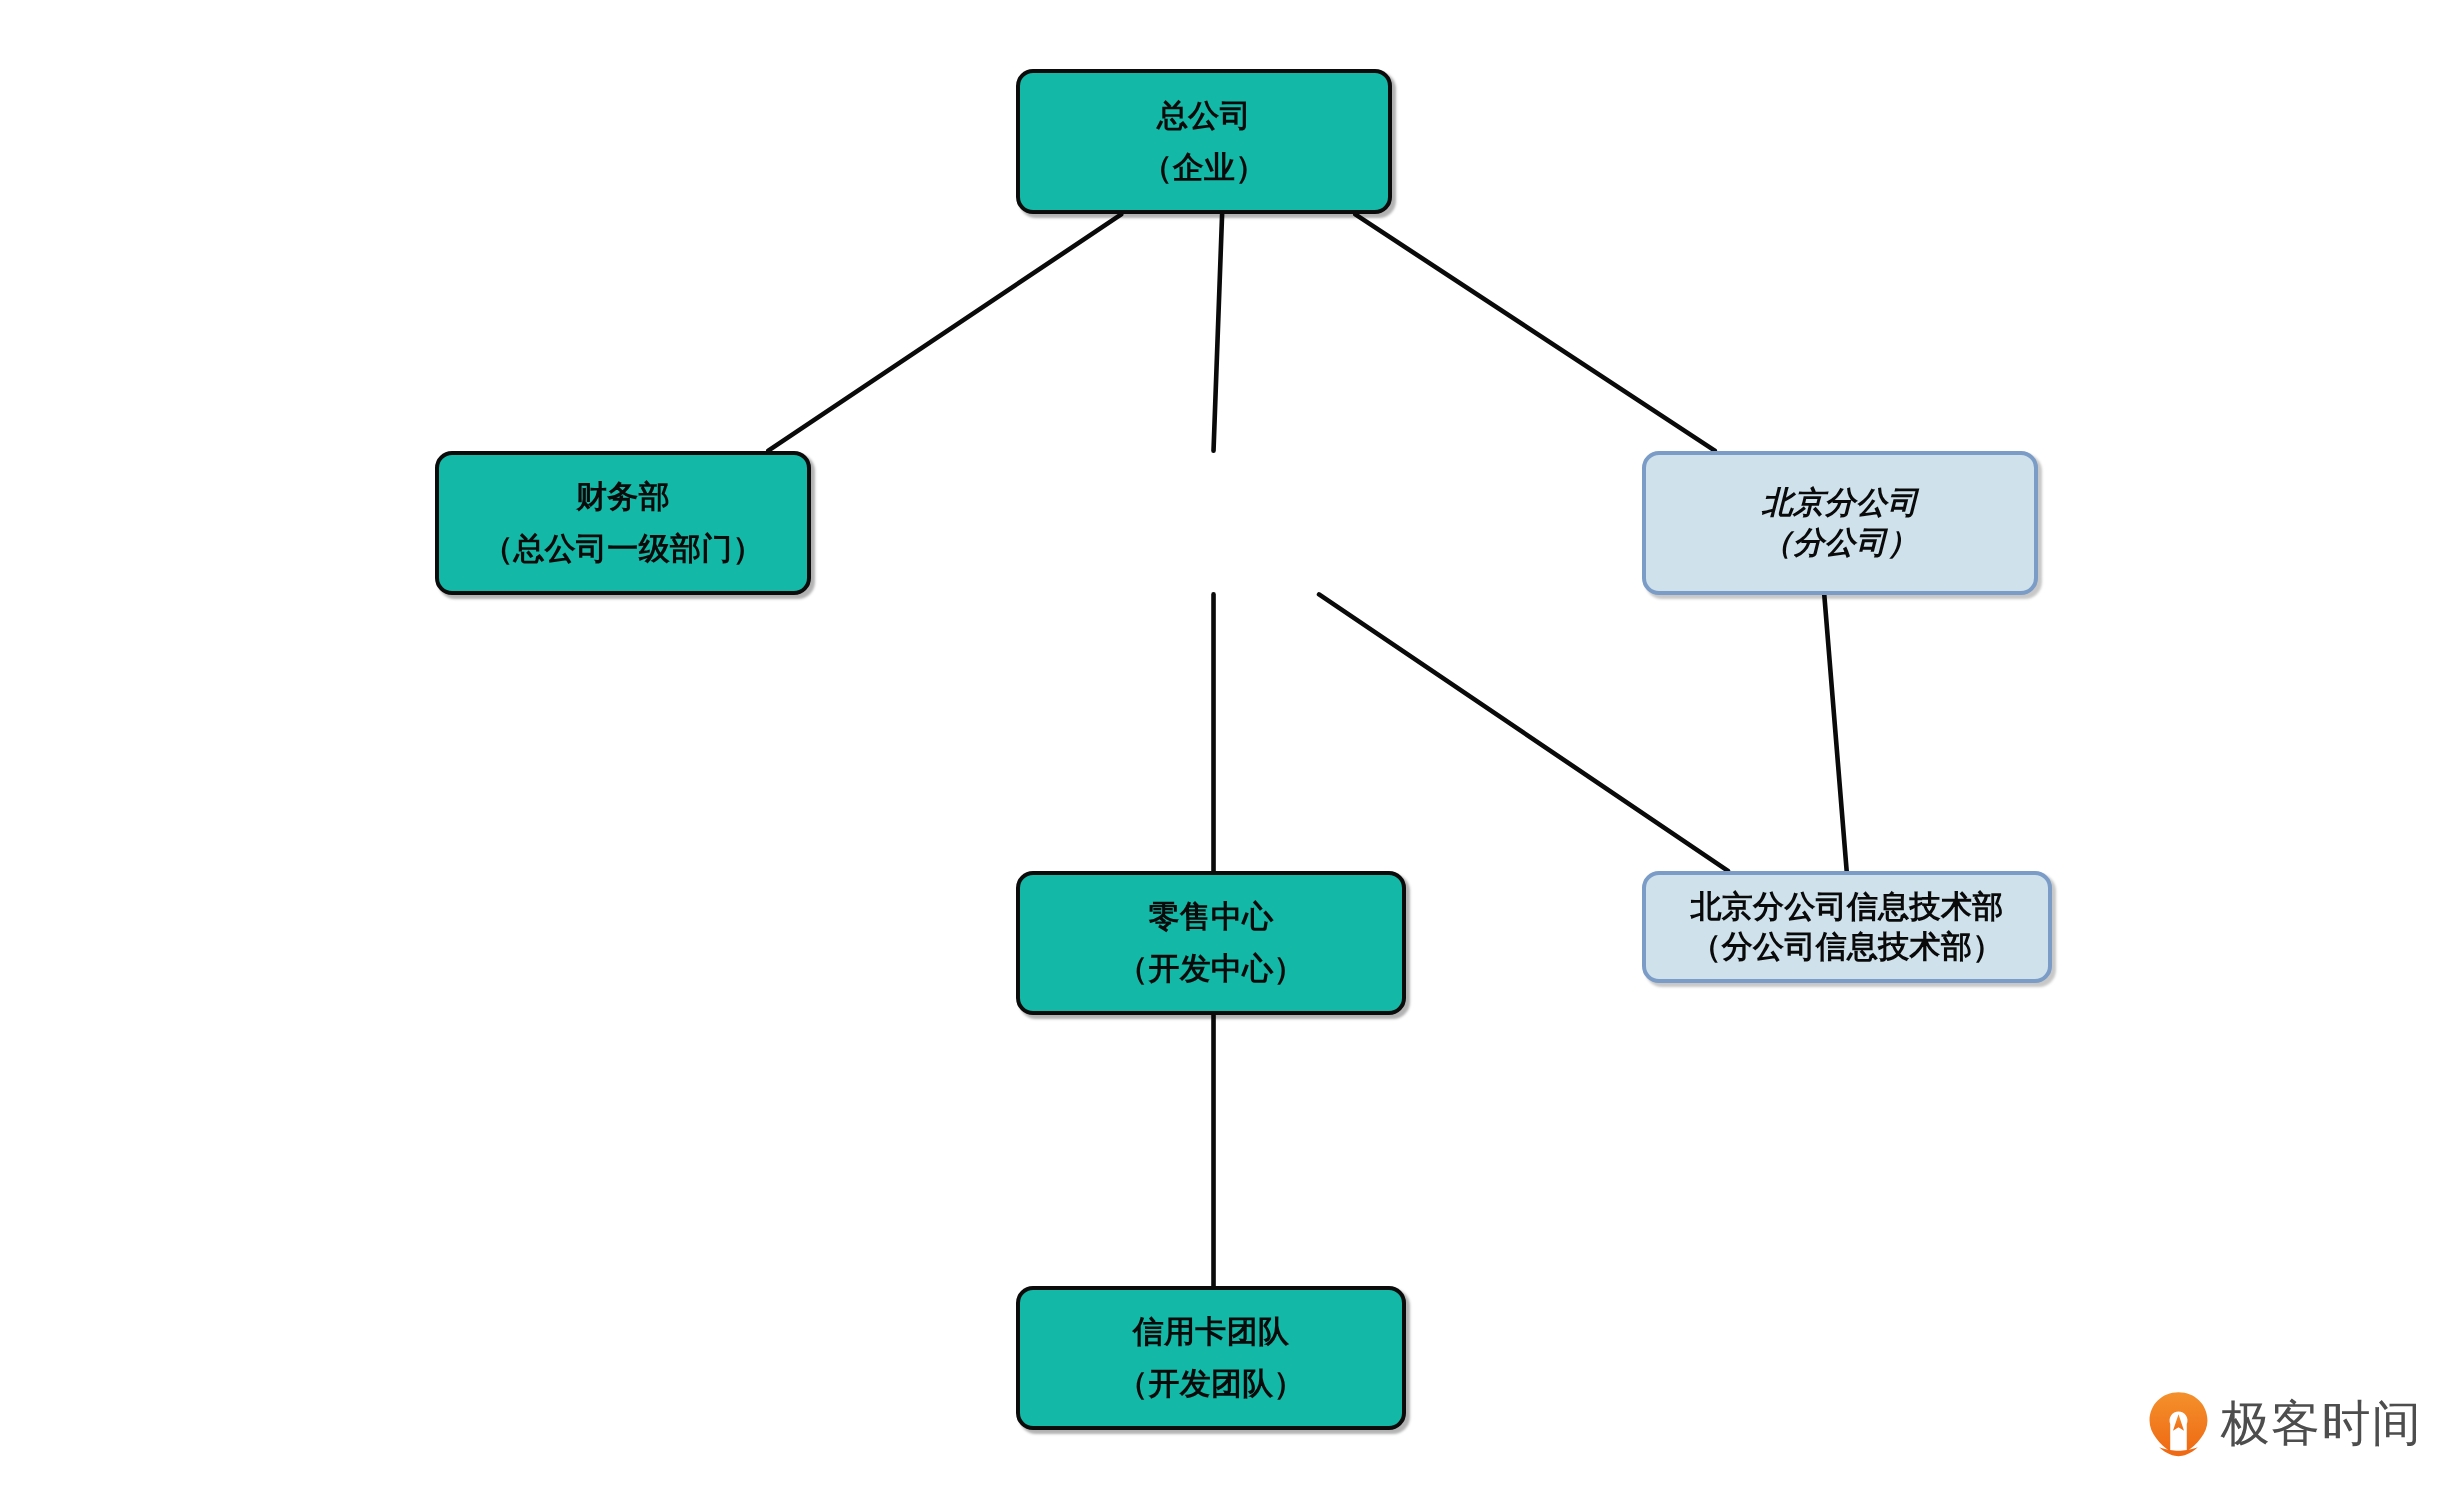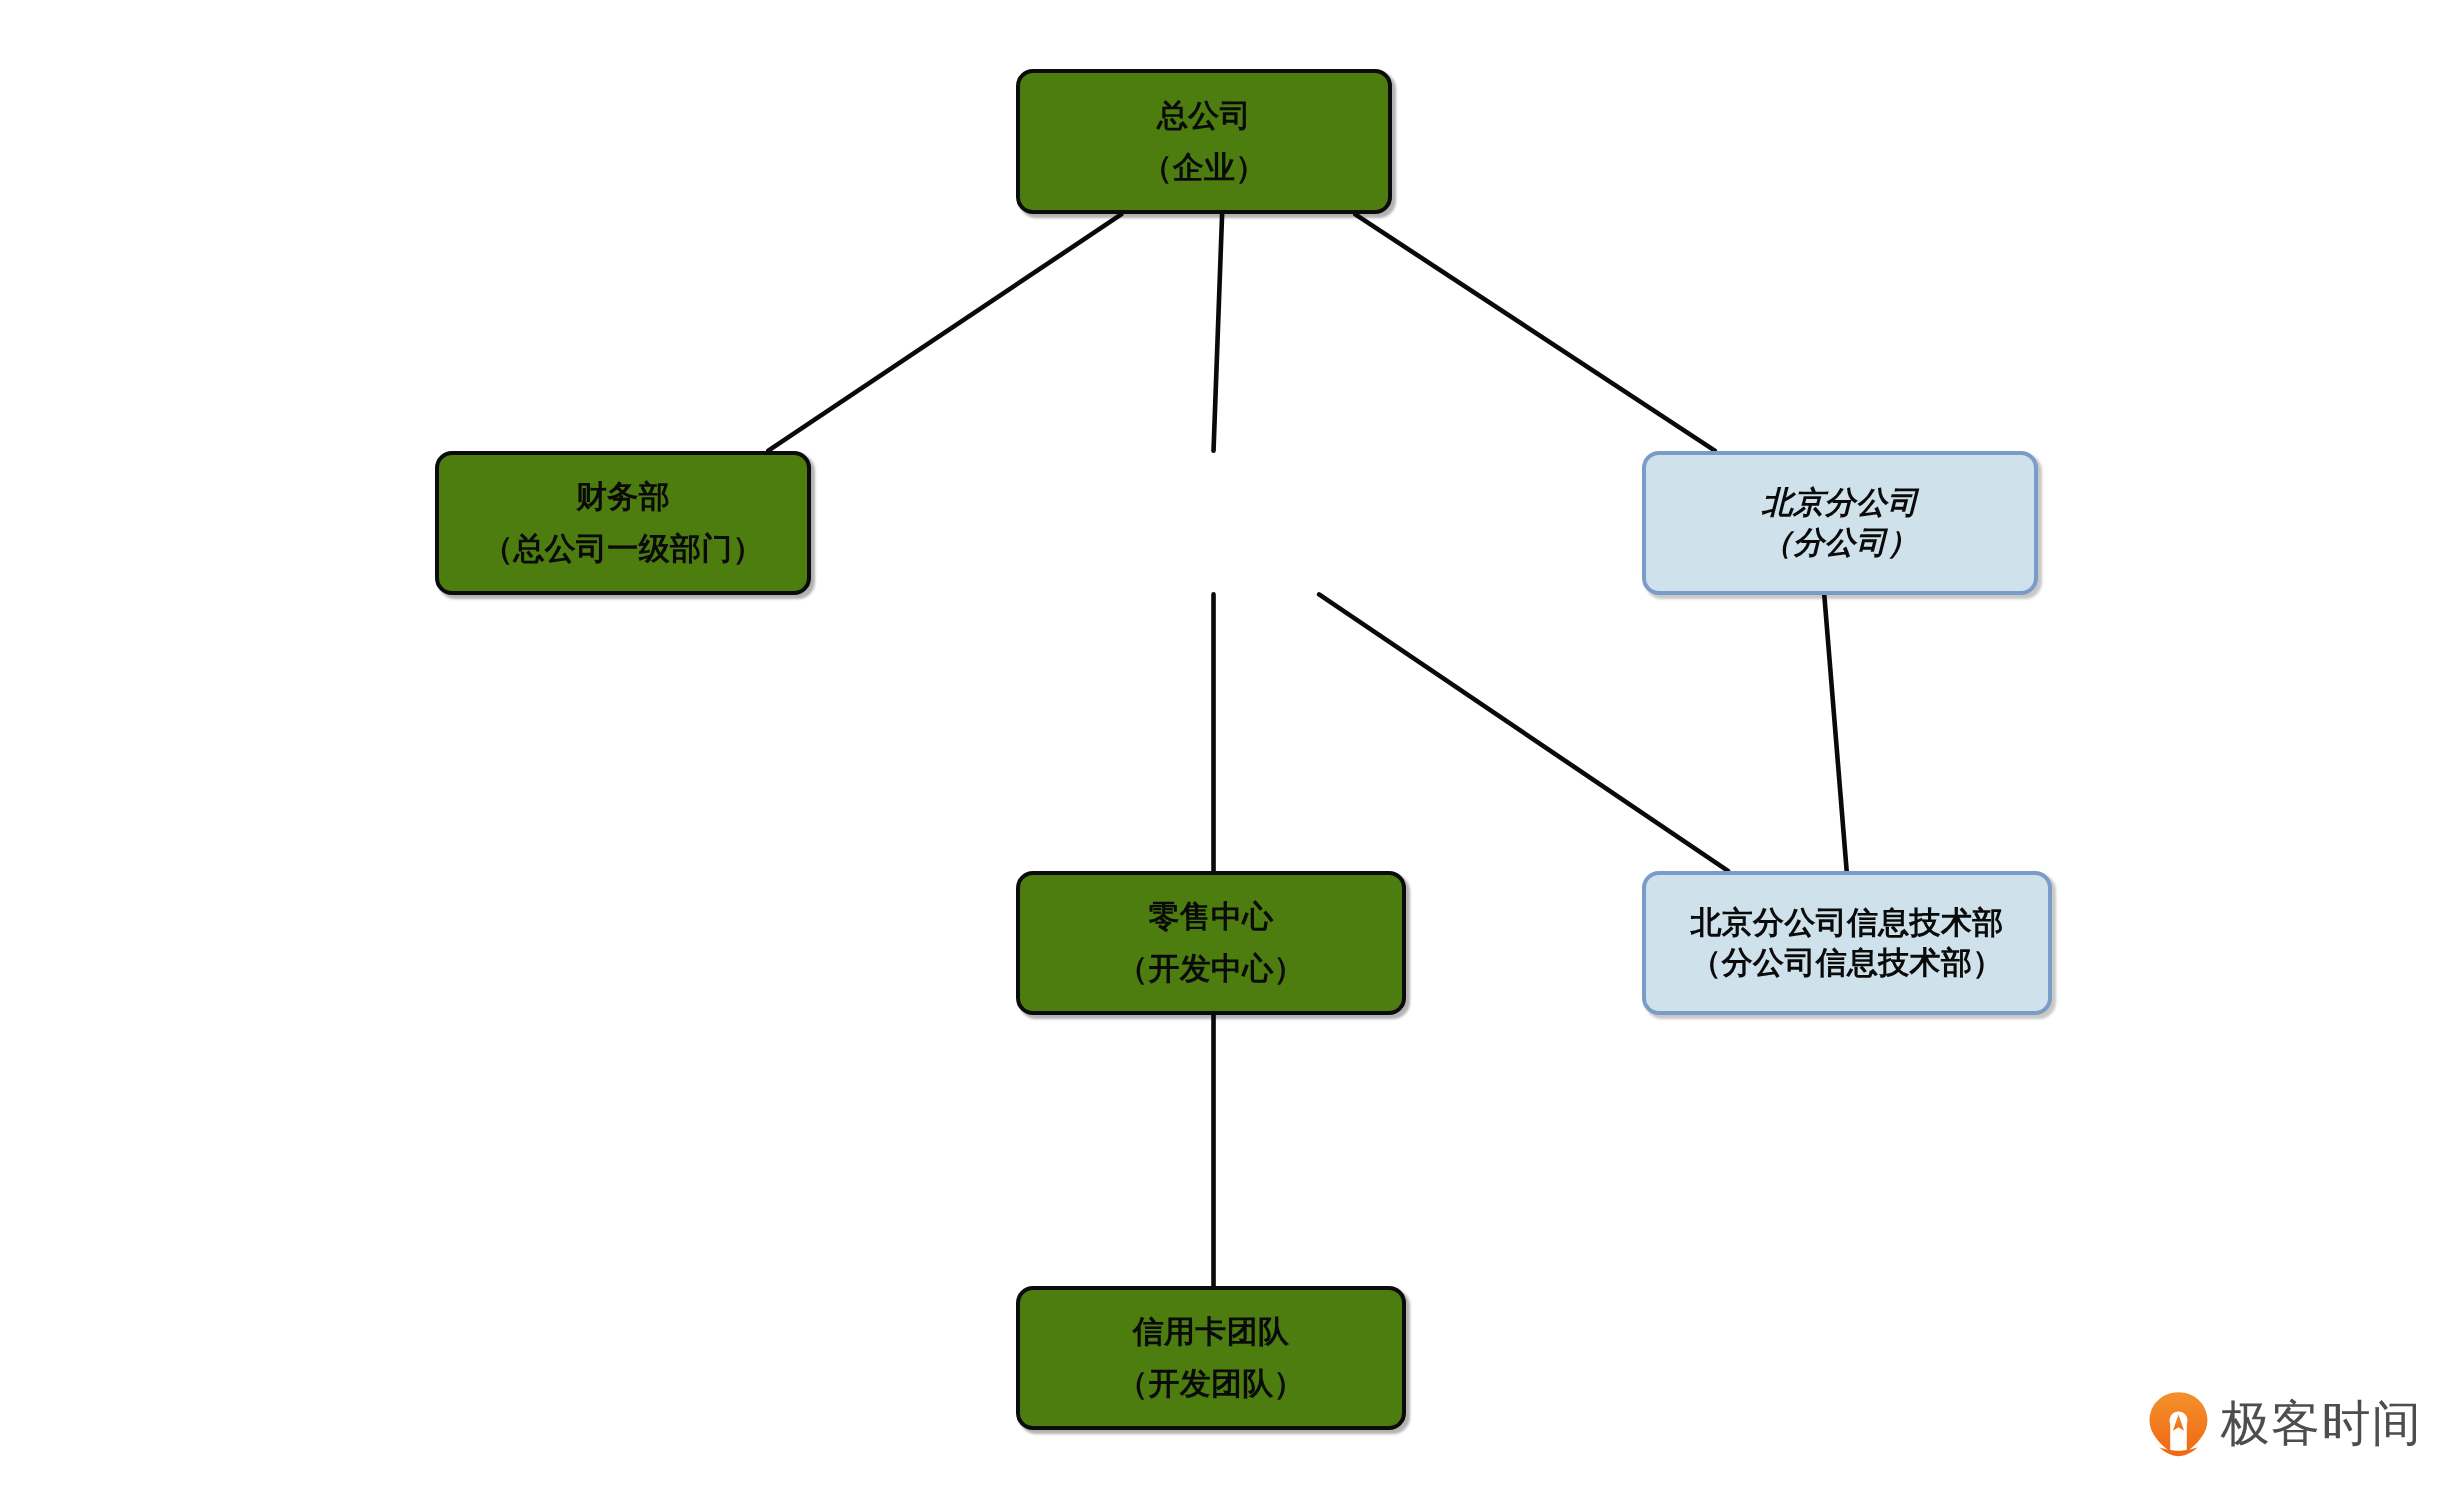--- a/index.html
+++ b/index.html
@@ -31,21 +31,21 @@
     box-sizing: border-box;
     display: flex;
     flex-direction: column;
     align-items: center;
     justify-content: center;
     border-radius: 17px;
     text-align: center;
     z-index: 5;
   }
   .node.yellow {
-    background: #4d7c0f;
+    background: #14b8a6;
     border: 4.6px solid #0b0b0b;
     box-shadow: 3.3px 3.3px 2.6px rgba(0,0,0,0.30);
     gap: 12px;
   }
   .node.blue {
     background: #cfe2ec;
     border: 4.6px solid #7a9cc6;
     box-shadow: 3.3px 3.3px 2.6px rgba(0,0,0,0.22);
   }
   .node-line {
@@ -56,21 +56,21 @@
     line-height: 1.28;
     letter-spacing: 0.3px;
     white-space: nowrap;
   }
   
   #node-root      { left: 1016px; top: 69px;  width: 376px; height: 145px; }
   #node-finance   { left: 435px;  top: 451px;  width: 376px; height: 144px; }
   #node-hq-it     { left: 1016px; top: 451px;  width: 390px; height: 144px; }
   #node-branch    { left: 1642px; top: 451px;  width: 396px; height: 144px; font-style: italic; }
   #node-retail    { left: 1016px; top: 871px; width: 390px; height: 144px; }
-  #node-branch-it { left: 1642px; top: 871px; width: 410px; height: 144px; }
+  #node-branch-it { left: 1642px; top: 871px; width: 410px; height: 112px; }
   #node-credit    { left: 1016px; top: 1286px; width: 390px; height: 144px; }
 
   #watermark {
     position: absolute;
     right: 40px;
     bottom: 32px;
     display: flex;
     align-items: center;
     gap: 8px;
     z-index: 8;

